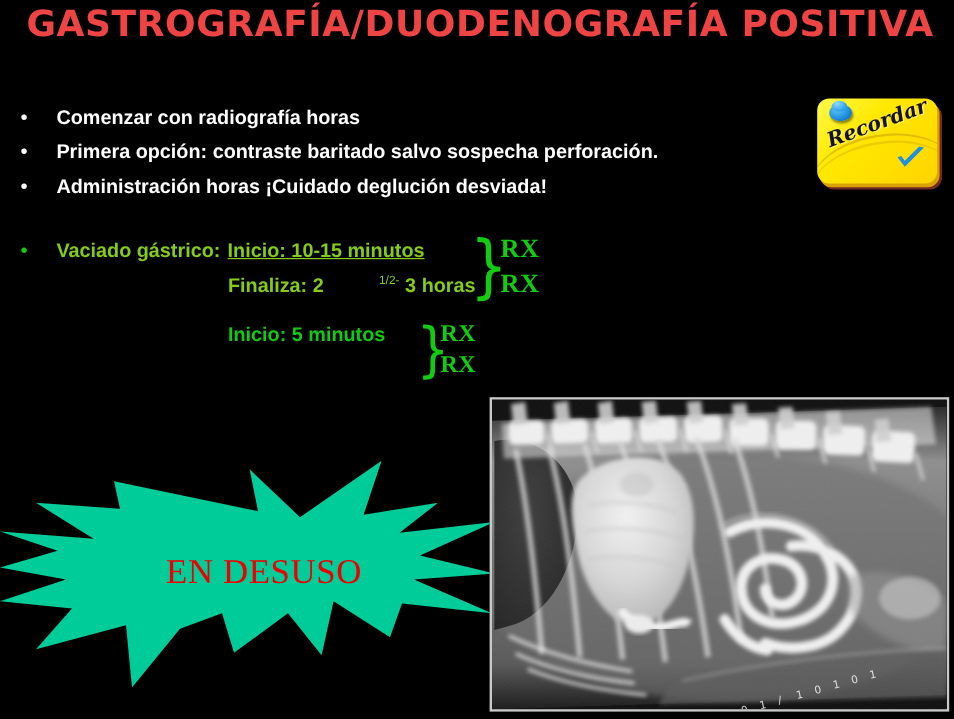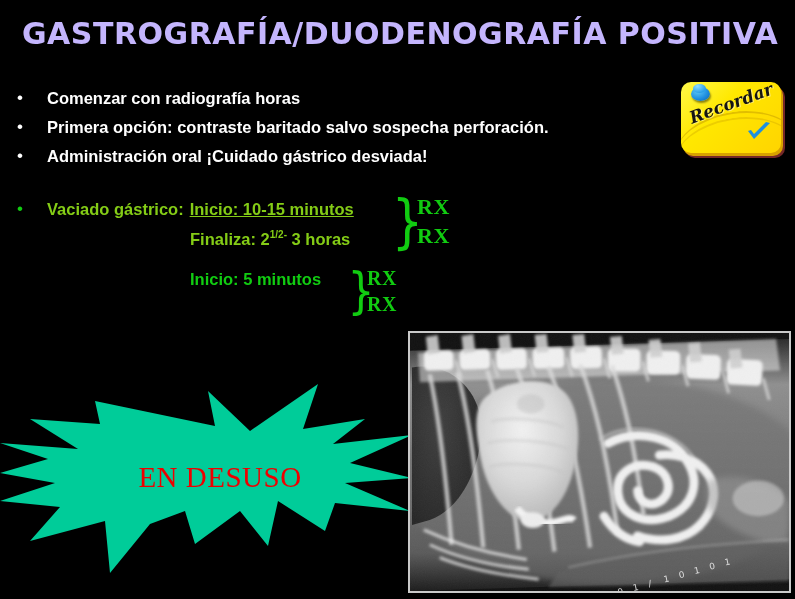--- a/index.html
+++ b/index.html
@@ -10,26 +10,26 @@
     width: 795px; height: 599px;
     overflow: hidden;
     position: relative;
     font-family: "Liberation Sans", sans-serif;
     -webkit-font-smoothing: antialiased;
   }
 
   
   .slide-title {
     position: absolute;
-    left: 22px; top: 16px;
+    left: 22px; top: 3px;
     font-family: "DejaVu Sans", sans-serif;
     font-size: 30px;
     font-weight: 700;
     letter-spacing: 0.5px;
-    color: #c4b5fd;
+    color: #ef4444;
     white-space: nowrap;
   }
 
   
   .bullet-list {
     position: absolute;
     left: 10px; top: 86px;
     width: 650px;
   }
   .bullet-row {
@@ -77,21 +77,22 @@
     font-weight: 700;
     line-height: 26px;
     white-space: nowrap;
   }
   .gb1-line2 {
     margin-left: 180px;
   }
   .sup-frac {
     font-size: 10px;
     vertical-align: super;
-    font-weight: 700;
+    font-weight: 400;
+    margin-left: 46px;
   }
 
   
   .brace {
     color: #11cc11;
     font-family: "DejaVu Sans", sans-serif;
     font-weight: 400;
     line-height: 1;
     display: inline-block;
   }
@@ -267,21 +268,21 @@
     <span class="bullet-text">Comenzar con radiografía horas</span>
   </div>
 
   <div class="bullet-row">
     <span class="bullet-dot">•</span>
     <span class="bullet-text">Primera opción: contraste baritado salvo sospecha perforación.</span>
   </div>
 
   <div class="bullet-row">
     <span class="bullet-dot">•</span>
-    <span class="bullet-text">Administración oral ¡Cuidado gástrico desviada!</span>
+    <span class="bullet-text">Administración horas ¡Cuidado deglución desviada!</span>
   </div>
 
 </div>
 
 <div class="green-block-1">
   <div class="gb1-row">
     <span class="gb1-dot">•</span>
     <span class="green-txt">Vaciado gástrico:</span>
     <span class="green-txt" style="margin-left:6px;text-decoration:underline;">Inicio: 10-15 minutos</span>
   </div>

